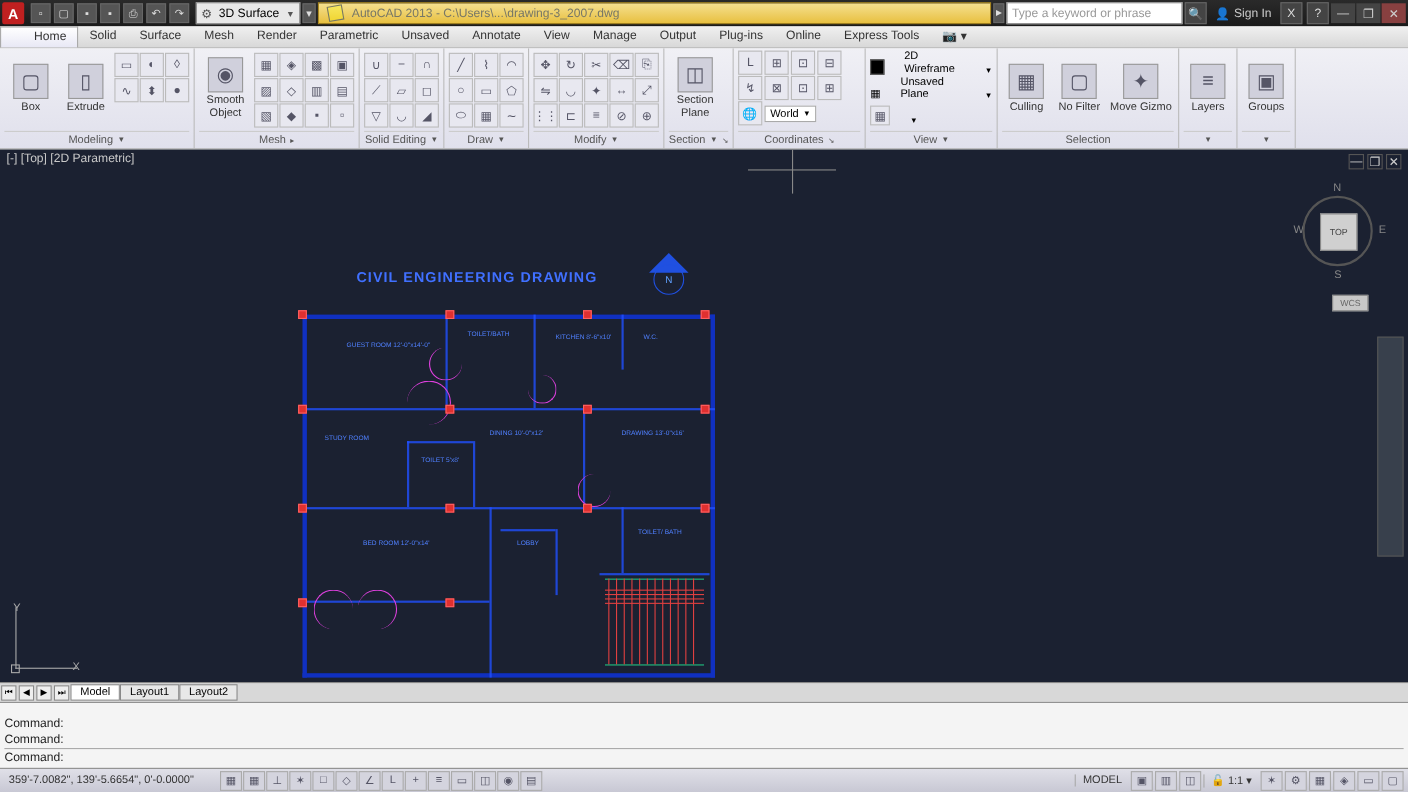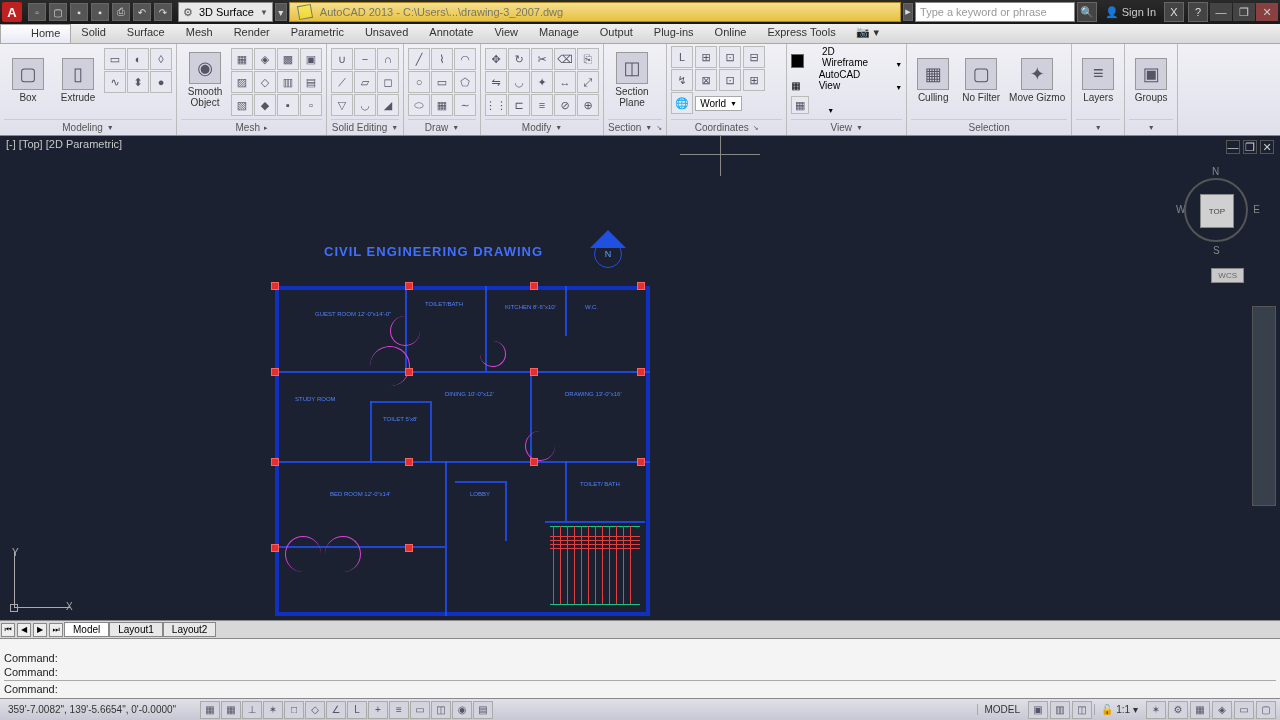--- a/index.html
+++ b/index.html
@@ -334,21 +334,21 @@
 
     <div class="panel" style="width:120px">
       <div class="panel-body" style="flex-direction:column;gap:1px">
         <div class="vs-row">
             <div class="vs-sw"></div>
             <span>2D Wireframe</span>
             <span class="dd" style="font-size:7px">▼</span>
           </div>
         <div class="vs-row">
             <span>▦</span>
-            <span>AutoCAD View</span>
+            <span>Unsaved Plane</span>
             <span class="dd" style="font-size:7px">▼</span>
           </div>
         <div class="vs-row">
             <div class="sb" style="width:18px;height:18px">▦</div>
             <span class="dd" style="font-size:7px">▼</span>
           </div>
       </div>
       <div class="panel-title">
           <span>View</span>
           <span class="dd">▼</span>

